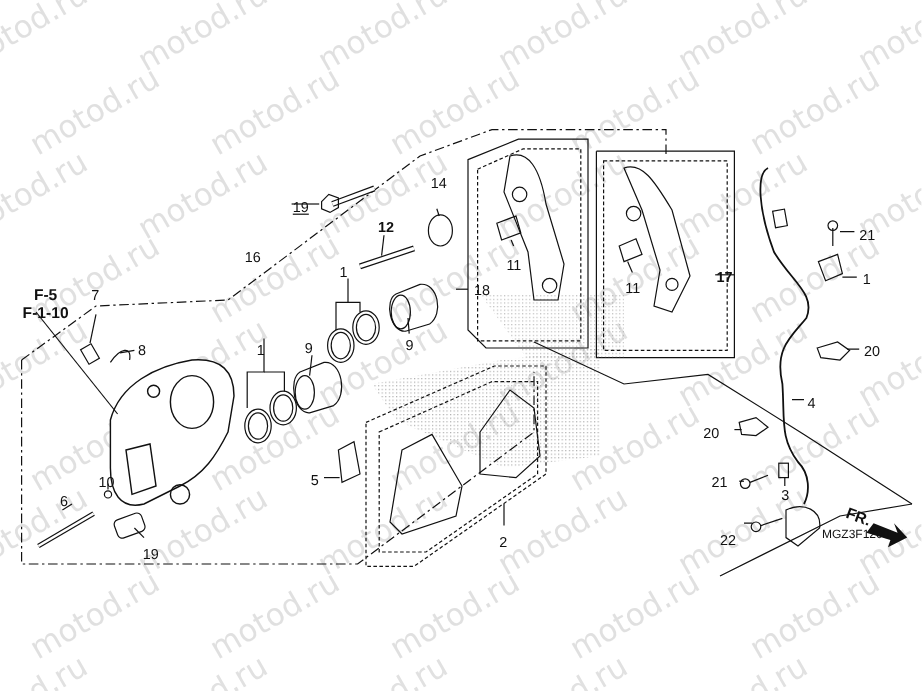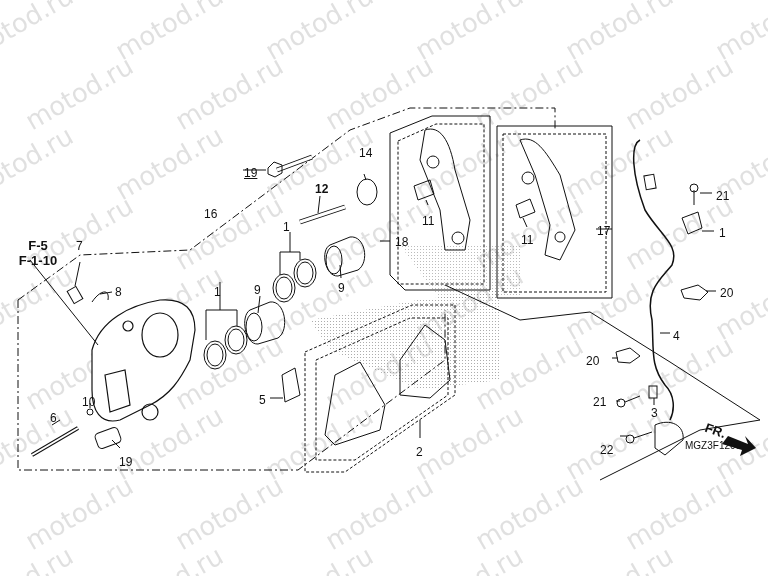--- a/index.html
+++ b/index.html
@@ -221,21 +221,21 @@
       <div class="callout" style="left: 254px; top: 284px;">9</div>
       <div class="callout" style="left: 338px; top: 282px;">9</div>
       <div class="callout" style="left: 82px; top: 396px;">10</div>
       <div class="callout" style="left: 422px; top: 215px;">11</div>
       <div class="callout" style="left: 521px; top: 234px;">11</div>
       <div class="callout" style="left: 315px; top: 183px; font-weight: bold;">12</div>
       <div class="callout" style="left: 119px; top: 456px;">19</div>
       <div class="callout" style="left: 359px; top: 147px;">14</div>
       <div class="callout" style="left: 719px; top: 227px;">1</div>
       <div class="callout" style="left: 204px; top: 208px; text-align: center;">16</div>
-      <div class="callout" style="left: 597px; top: 225px;">17</div>
+      <div class="callout" style="left: 597px; top: 225px; font-weight: bold;">17</div>
       <div class="callout" style="left: 358px; top: 236px; margin-left: 37px;">18</div>
       <div class="callout" style="left: 244px; top: 167px; text-decoration: underline;">19</div>
       <div class="callout" style="left: 720px; top: 287px;">20</div>
       <div class="callout" style="left: 586px; top: 355px;">20</div>
       <div class="callout" style="left: 716px; top: 190px;">21</div>
       <div class="callout" style="left: 593px; top: 396px;">21</div>
       <div class="callout" style="left: 600px; top: 444px;">22</div>
     </div>
 
   <div class="code" style="left:685px;top:440px;text-align:right;">MGZ3F1200</div>

